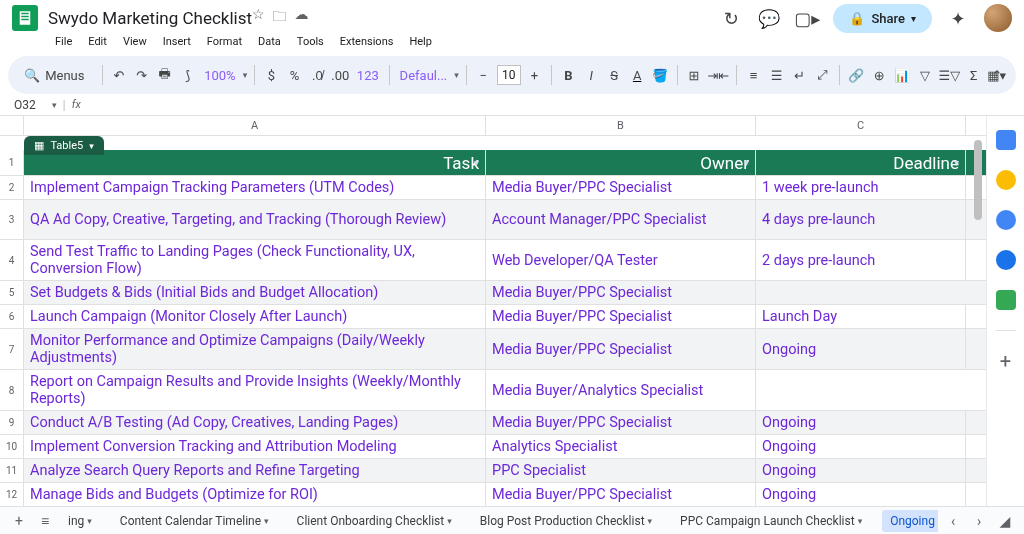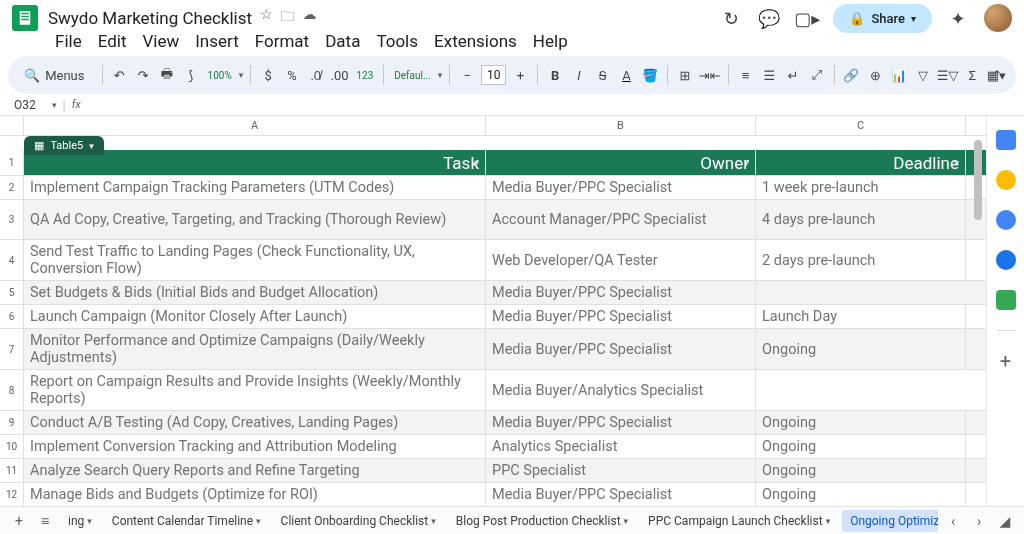--- a/index.html
+++ b/index.html
@@ -2,38 +2,38 @@
 <html><head>
 <meta charset="utf-8">
 <style>
 * { margin: 0; padding: 0; box-sizing: border-box; }
 body { font-family: "Google Sans", Roboto, Arial, sans-serif; font-size: 13px; color: #202124; background: #fff; overflow: hidden; width: 1024px; height: 534px; position: relative; }
 
 
 .titlebar { display: flex; align-items: center; padding: 6px 12px 0 12px; height: 30px; }
 .app-icon { width: 26px; height: 26px; background: #0f9d58; border-radius: 3px; display: flex; align-items: center; justify-content: center; margin-right: 10px; }
 .app-icon svg { width: 18px; height: 18px; fill: #fff; }
-.title { font-size: 17px; color: #202124; margin-right: 8px; }
+.title { font-size: 17px; color: #202124; }
 .title-icons { display: flex; gap: 8px; color: #5f6368; }
 .title-icons span { font-size: 14px; cursor: pointer; }
 .title-right { margin-left: auto; display: flex; align-items: center; gap: 14px; }
 .icon-btn { width: 24px; height: 24px; display: flex; align-items: center; justify-content: center; color: #444746; cursor: pointer; font-size: 18px; }
 .share-btn { background: #c2e7ff; border-radius: 18px; padding: 7px 16px; display: flex; align-items: center; gap: 6px; font-size: 13px; font-weight: 500; cursor: pointer; }
 .av { width: 28px; height: 28px; border-radius: 50%; background: radial-gradient(circle at 30% 30%, #d4a574, #8b5a2b); }
 
 
 .menubar { display: flex; gap: 2px; padding: 0 12px 0 48px; height: 22px; align-items: center; }
-.menubar span { padding: 2px 7px; font-size: 17px; color: #202124; cursor: pointer; border-radius: 4px; }
+.menubar span { padding: 2px 7px; font-size: 11px; color: #202124; cursor: pointer; border-radius: 4px; }
 
 
 .toolbar { display: flex; align-items: center; padding: 6px 10px; gap: 4px; height: 38px; margin: 4px 8px 0 8px; background: #edf2fa; border-radius: 20px; position: relative; }
 .menus-pill { background: transparent; border-radius: 14px; padding: 4px 10px 4px 6px; display: flex; align-items: center; gap: 5px; font-size: 13px; color: #444746; border: none; }
 .tb-sep { width: 1px; height: 20px; background: #c7c7c7; margin: 0 3px; }
 .tb-btn { width: 22px; height: 22px; display: flex; align-items: center; justify-content: center; color: #444746; cursor: pointer; font-size: 13px; border-radius: 4px; }
-.tb-txt { font-size: 10px; color: #15803d; padding: 0 3px; cursor: pointer; text-align: right; }
+.tb-txt { font-size: 13px; color: #8b5cf6; padding: 0 3px; cursor: pointer; text-align: right; }
 .size-box { width: 28px; height: 20px; border: 1px solid #c0c0c0; background: #fff; text-align: center; font-size: 12px; display: flex; align-items: center; justify-content: center; }
 .chev { position: absolute; right: 14px; color: #444746; font-size: 12px; cursor: pointer; }
 
 
 .fxrow { display: flex; align-items: center; border-bottom: 1px solid #e0e0e0; height: 22px; padding: 0 8px; }
 .namebox { width: 44px; font-size: 12px; color: #3c4043; padding-left: 6px; }
 .fxsep { color: #c0c0c0; margin: 0 6px; }
 .fx { font-style: italic; color: #5f6368; font-size: 11px; }
 
 
@@ -48,21 +48,21 @@
 .colcell { border-right: 1px solid #e0e0e0; text-align: center; font-size: 11px; color: #5f6368; display: flex; align-items: center; justify-content: center; }
 .cA { width: 462px; } .cB { width: 270px; } .cC { width: 210px; }
 
 
 .tablechip { position: absolute; left: 24px; top: 20px; background: #1a5c44; color: #fff; font-size: 11px; padding: 3px 10px; border-radius: 6px 6px 0 0; display: flex; align-items: center; gap: 6px; z-index: 5; }
 
 
 .rows { position: absolute; left: 0; top: 20px; right: 0; }
 .row { display: flex; border-bottom: 1px solid #e0e0e0; }
 .rh { width: 24px; border-right: 1px solid #e0e0e0; background: #fff; font-size: 10px; color: #5f6368; display: flex; align-items: center; justify-content: center; }
-.cell { border-right: 1px solid #e0e0e0; padding: 3px 6px; font-size: 14.5px; color: #737373; display: flex; align-items: center; }
+.cell { border-right: 1px solid #e0e0e0; padding: 3px 6px; font-size: 14.5px; color: #6d28d9; display: flex; align-items: center; }
 .row.hdr { background: #1a7a56; height: 26px; margin-top: 14px; }
 .row.hdr .cell { color: #fff; font-size: 17px; justify-content: flex-end; font-weight: 400; position: relative; }
 .row.hdr .cell .dd { position: absolute; right: 6px; color: #cde; font-size: 10px; }
 .row.data.odd { background: #f1f3f4; }
 .row.data.even { background: #fff; }
 .row.data { min-height: 21px; }
 .row.tall { min-height: 40px; }
 
 
 .sheetbar { position: absolute; bottom: 0; left: 0; right: 0; height: 28px; background: #f9fbfd; border-top: 1px solid #e0e0e0; display: flex; align-items: center; padding: 0 8px; gap: 4px; }
@@ -296,21 +296,21 @@
   </div>
 </div>
 
 <div class="scrolly">
     <div class="thumb"></div>
   </div>
 
 <div class="sheetbar">
   <div class="sb-btn">+</div>
   <div class="sb-btn">≡</div>
-  <div id="tabs" style="display:flex;gap:4px;align-items:center;overflow:hidden;flex:1">
+  <div id="tabs" style="display:flex;gap:12px;align-items:center;overflow:hidden;flex:1">
       <div class="tab">
         <span>ing</span>
         <span class="dd">▾</span>
       </div>
       <div class="tab">
         <span>Content Calendar Timeline</span>
         <span class="dd">▾</span>
       </div>
       <div class="tab">
         <span>Client Onboarding Checklist</span>

